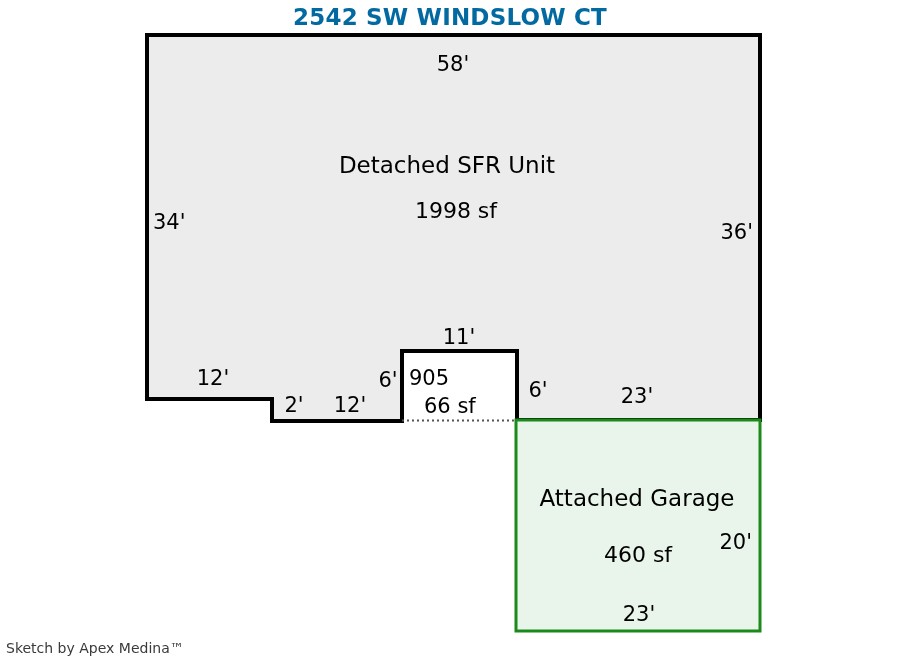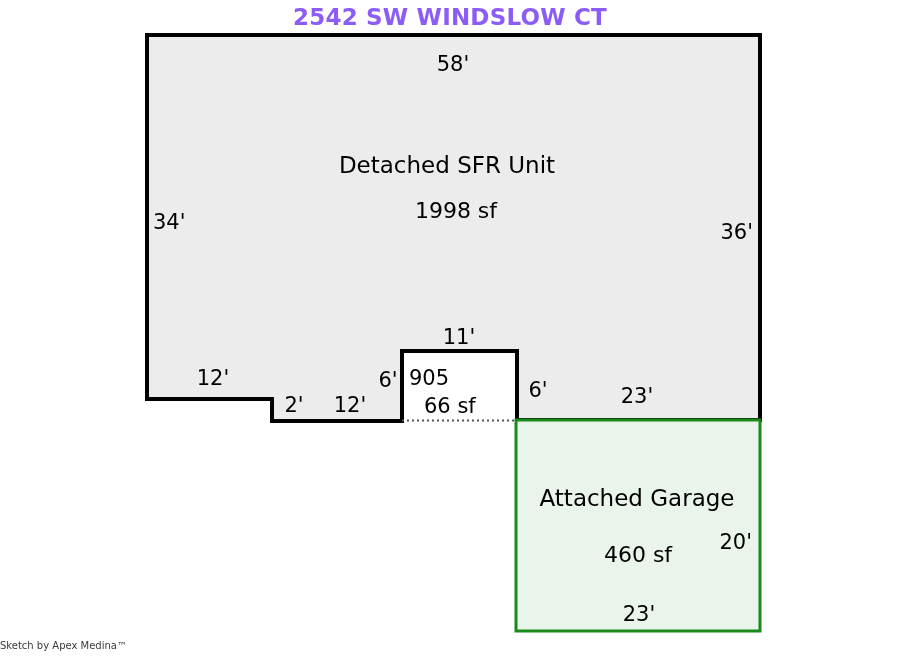--- a/index.html
+++ b/index.html
@@ -23,29 +23,29 @@
   .plan-title {
     position: absolute;
     left: 0;
     top: 4px;
     width: 900px;
     text-align: center;
     font-family: "DejaVu Sans", sans-serif;
     font-weight: bold;
     font-size: 23px;
     letter-spacing: 0.2px;
-    color: #8b5cf6;
+    color: #0369a1;
     white-space: nowrap;
   }
   .credit {
     position: absolute;
-    left: 0;
+    left: 6px;
     top: 640px;
     font-family: "DejaVu Sans", sans-serif;
-    font-size: 10px;
+    font-size: 14px;
     color: #3a3a3a;
     white-space: nowrap;
   }
   svg.plan-svg {
     position: absolute;
     left: 0;
     top: 0;
   }
   text.dim {
     font-family: "DejaVu Sans", sans-serif;

